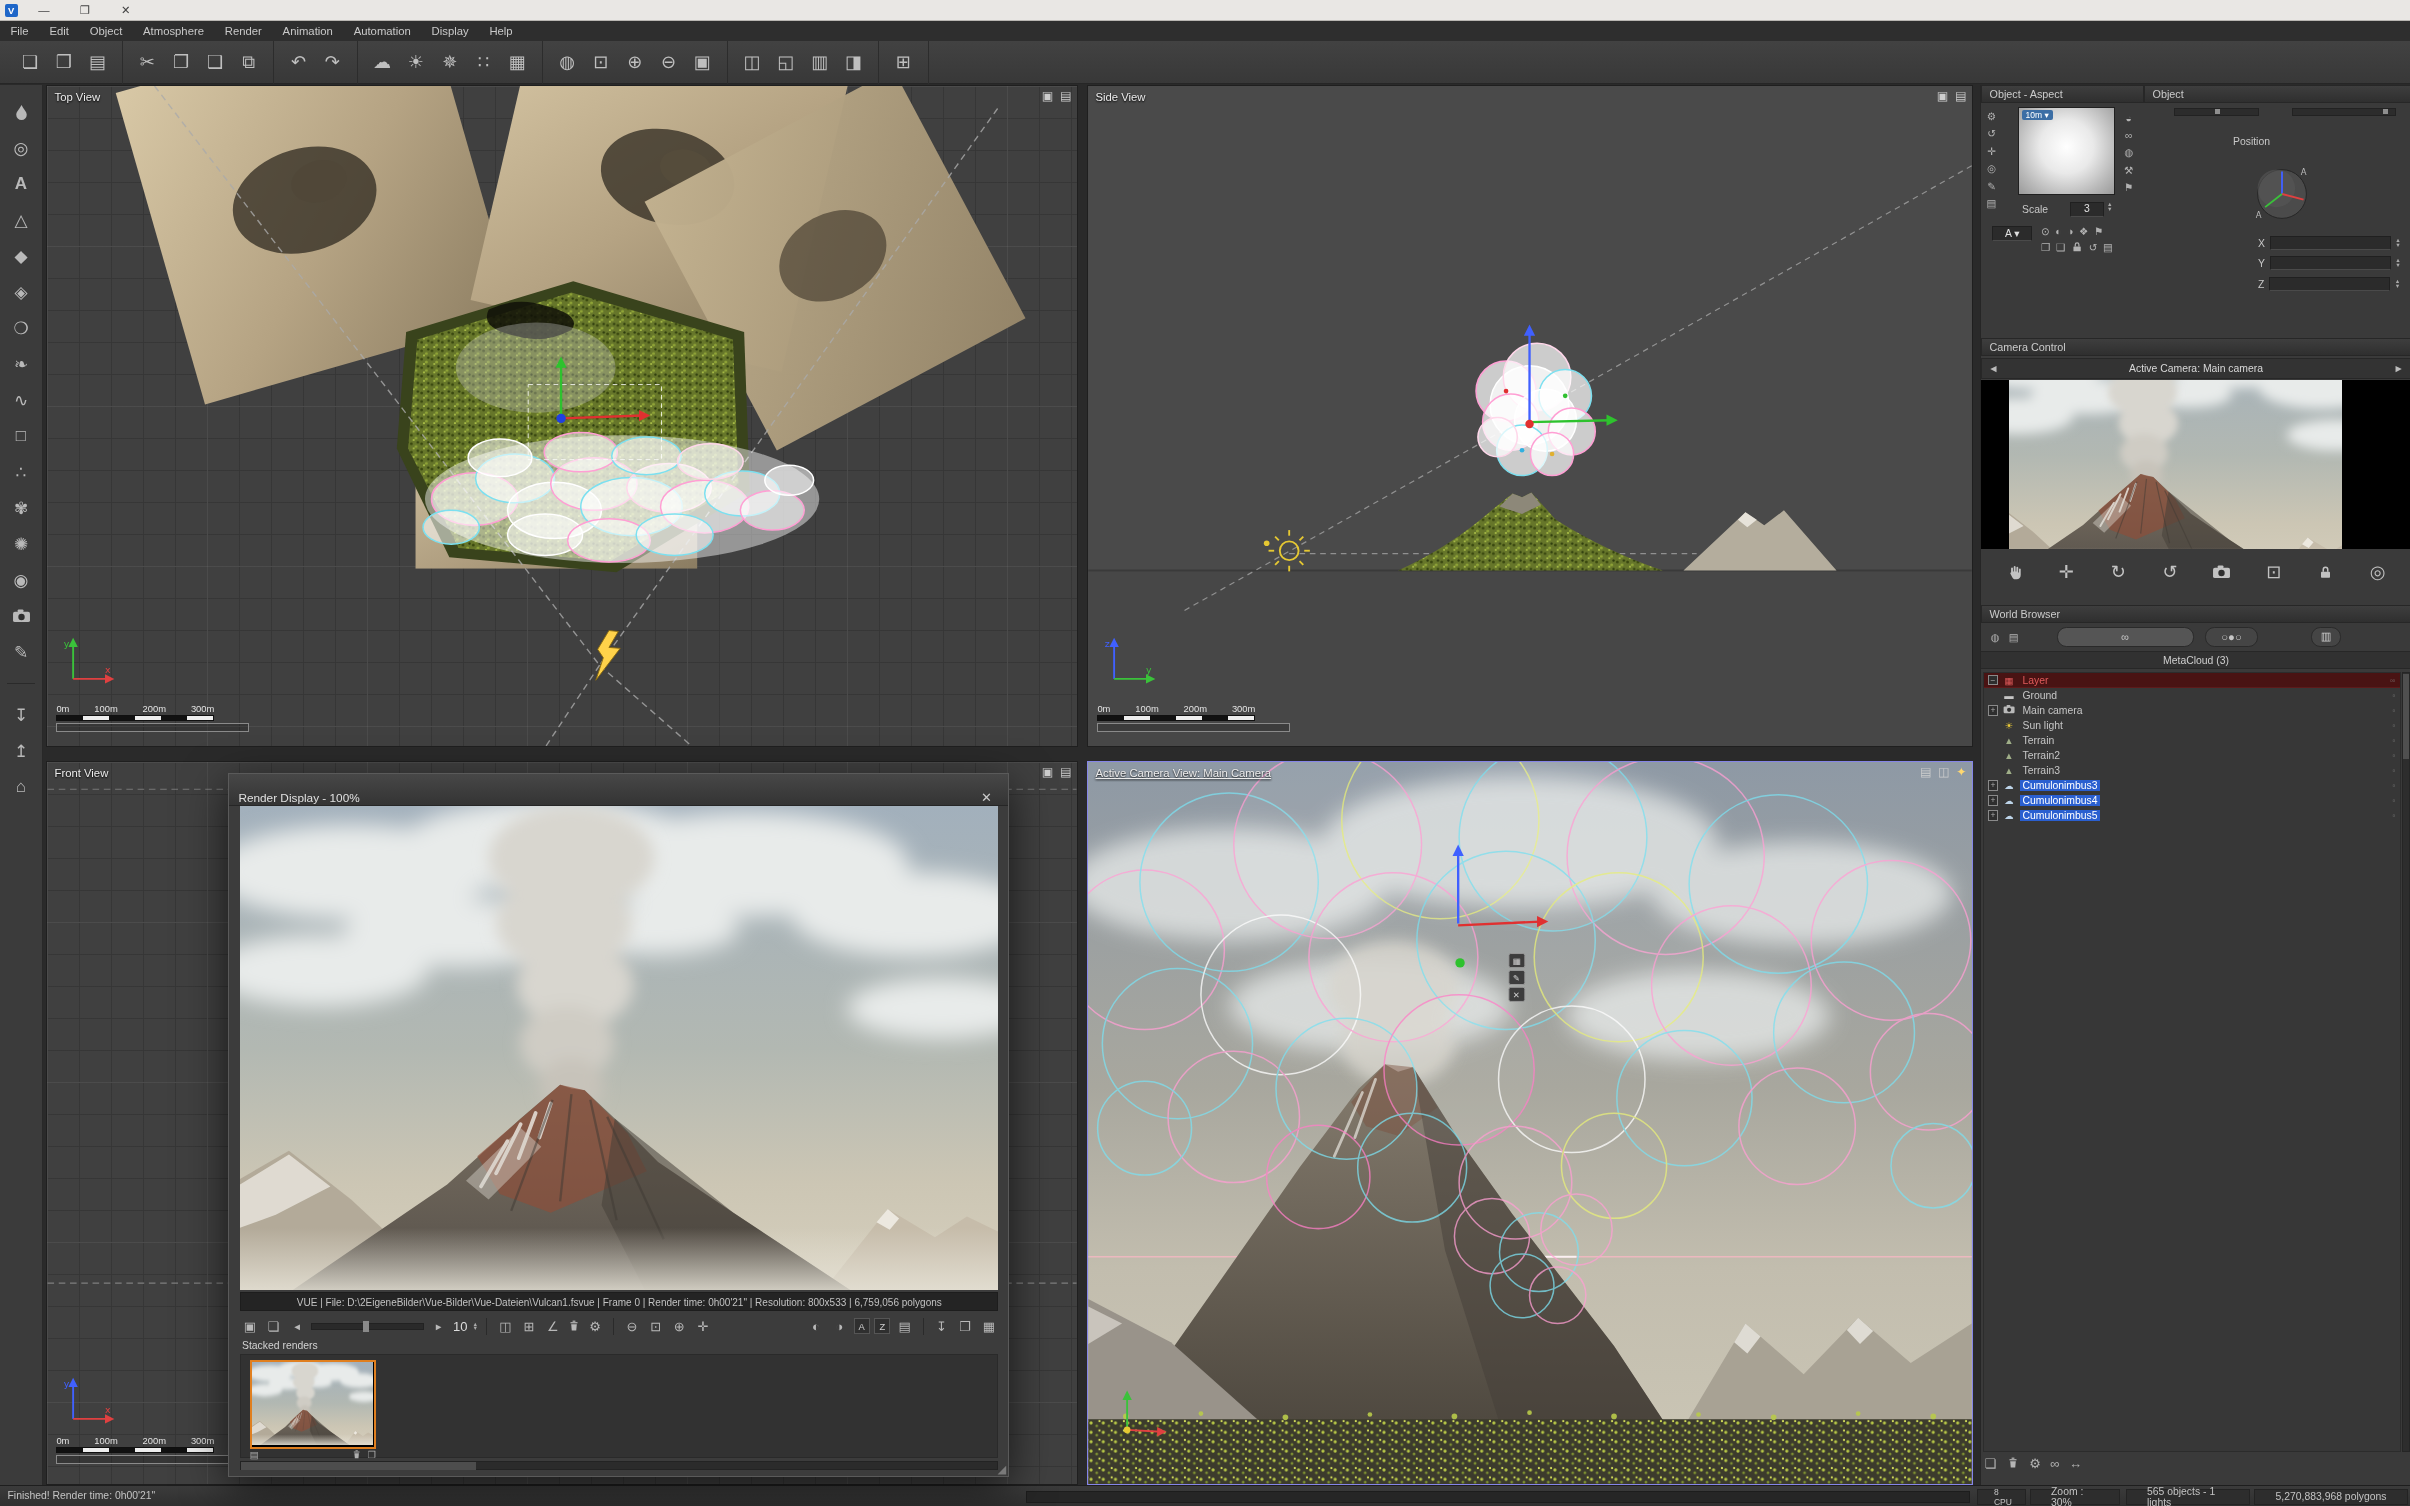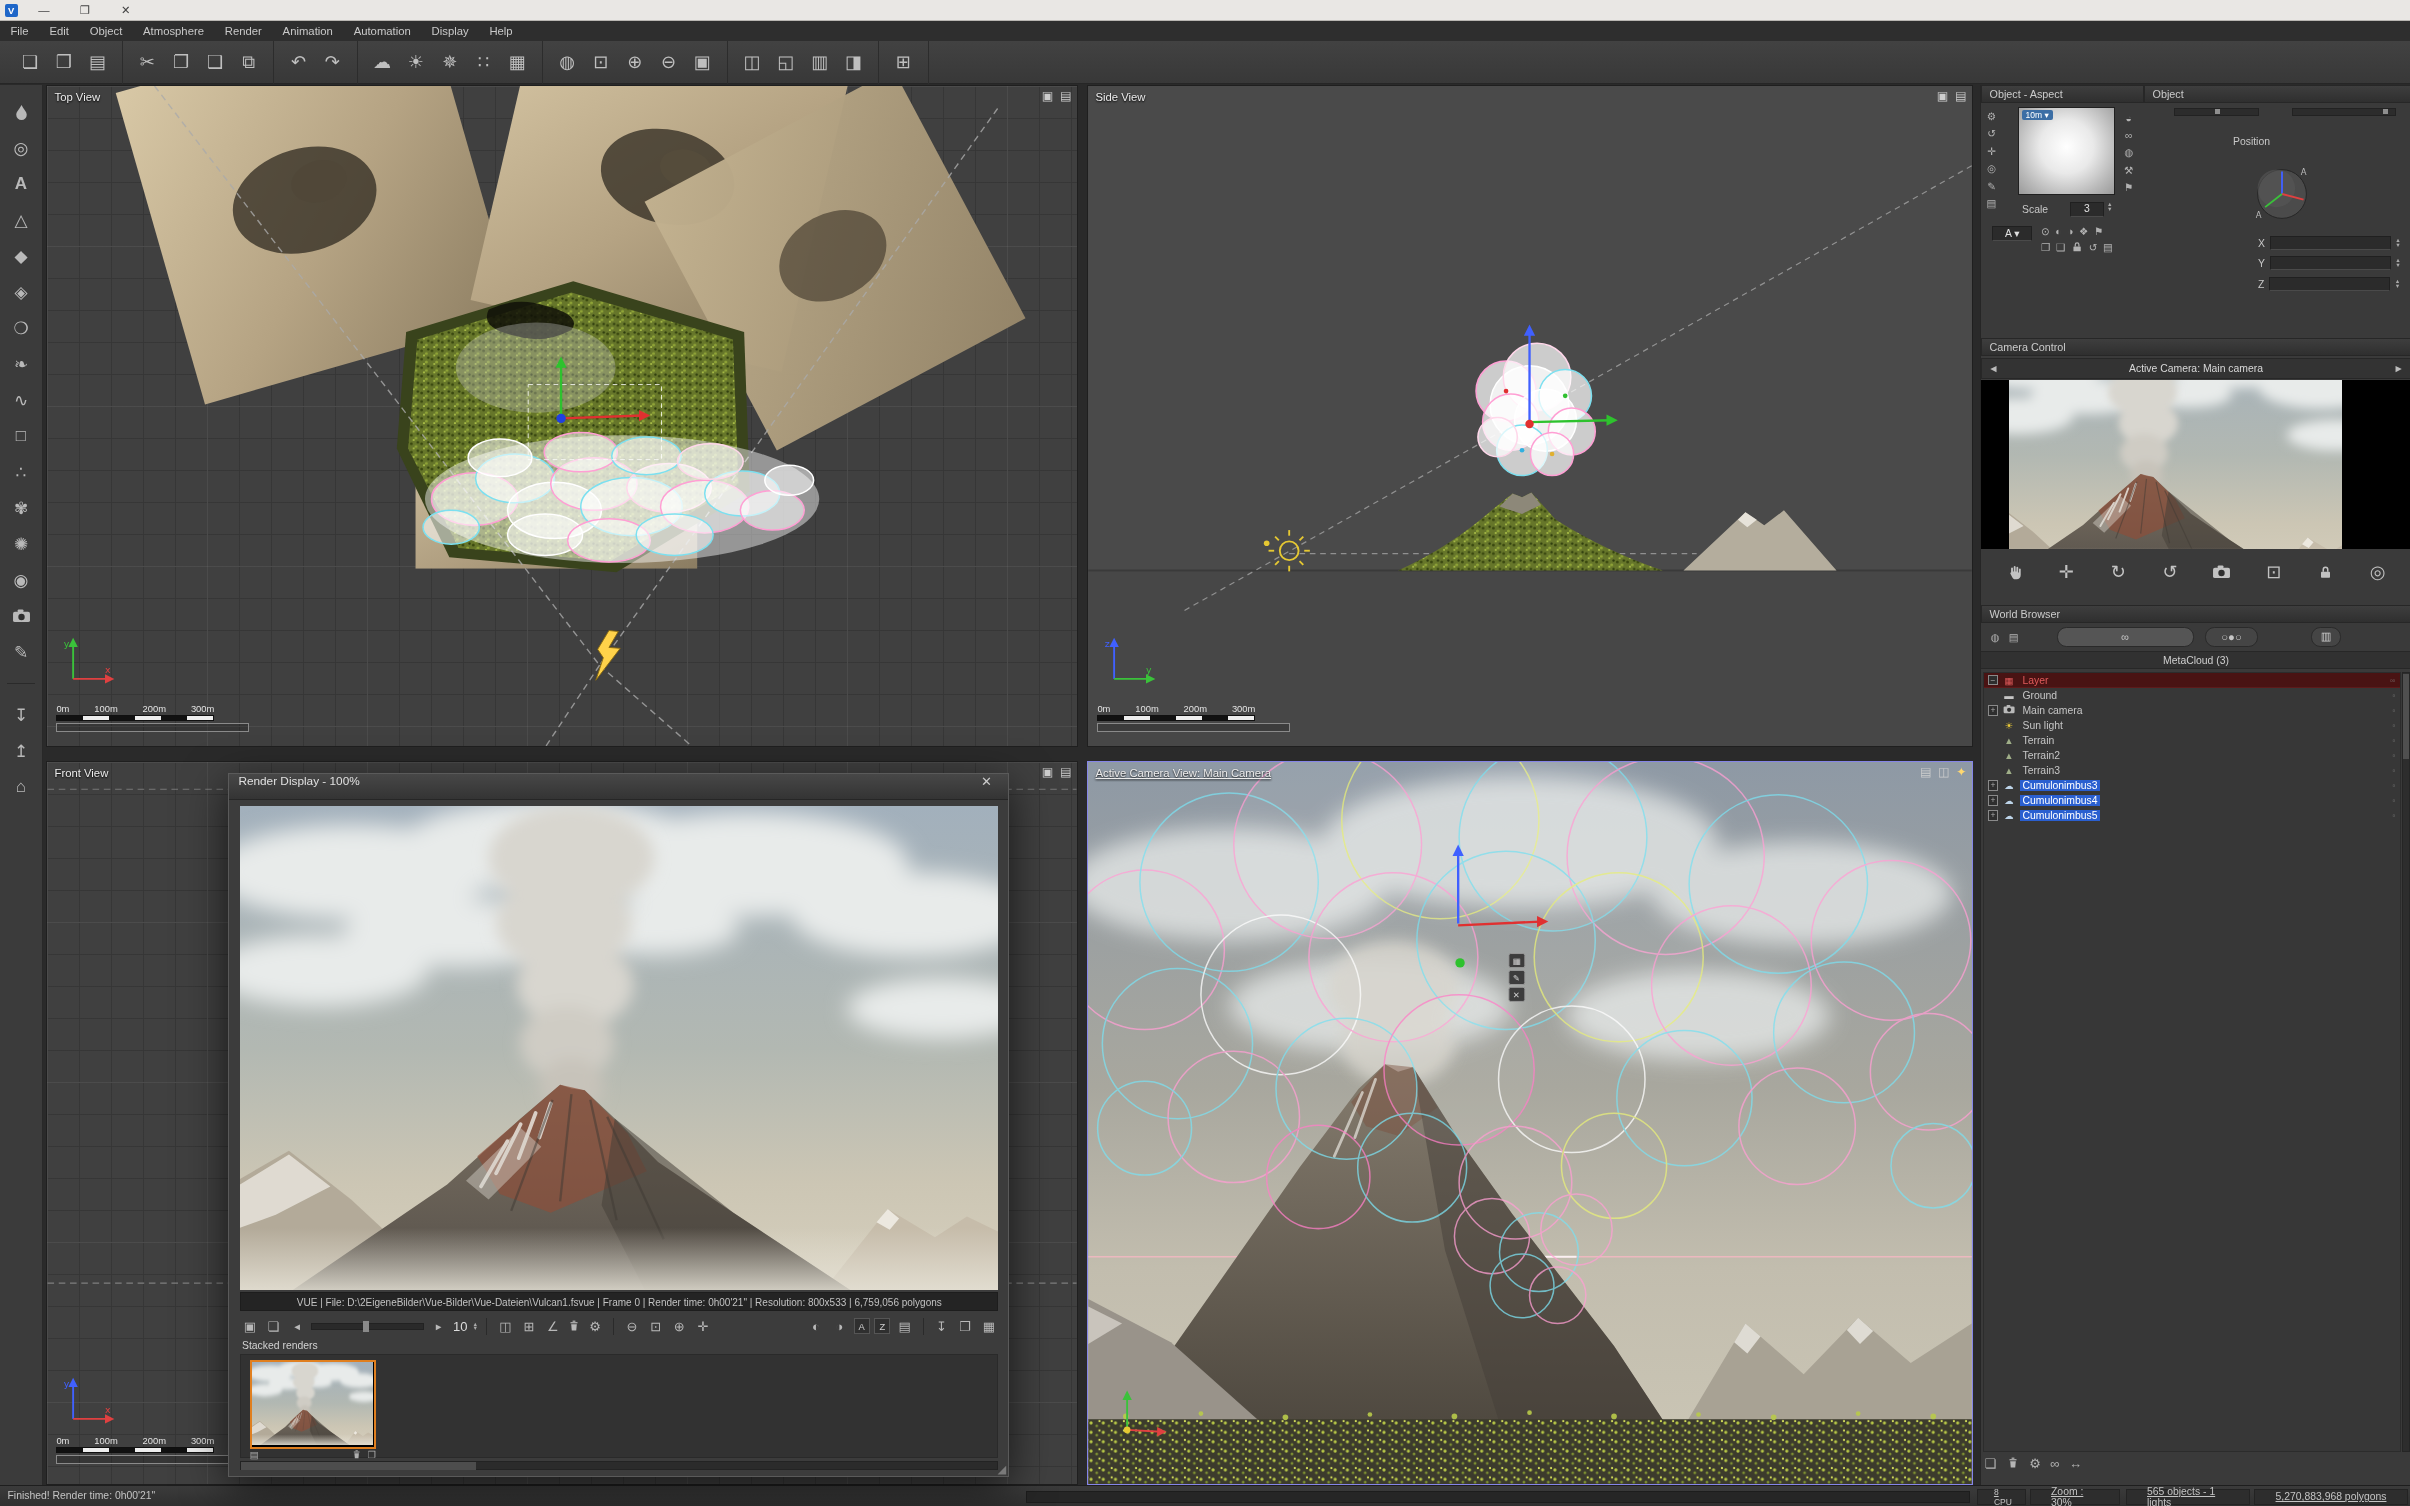--- a/index.html
+++ b/index.html
@@ -67,22 +67,22 @@
   .rd-row {display:flex; align-items:center; justify-content:space-between;}
   .rd-res {background:#343434; border:0.9px solid #272727; border-bottom-color:#4d4d4d; text-align:center;
     padding:2.8px 0; width:100%; color:#dcdcdc;}
   .rd-btn {border:0.9px solid #6a6a6a; background:#454545; padding:0.9px 12.2px; font-size:10.4px; color:#cccccc; border-radius:1.9px;}
   .rd-hint {font-size:9.4px; color:#bdbdbd;}
   .ic-svg {width:14px; height:14px; fill:#b5b5b5;}
 
   
   #render-window {position:absolute; left:228px; top:773px; width:781px; height:704px; z-index:15;
     background:#3c3c3c; border:0.9px solid #5a5a5a; box-shadow:0 11.3px 41px rgba(0,0,0,.65);}
-  .rw-title {height:26px; background:linear-gradient(#474747,#343434); border-bottom:0.9px solid #262626;
-    display:flex; align-items:flex-start; padding:0 9.4px; color:#e0e0e0; font-size:11.8px;}
+  .rw-title {height:32px; background:linear-gradient(#474747,#343434); border-bottom:0.9px solid #262626;
+    display:flex; align-items:flex-end; padding:0 9.4px; color:#e0e0e0; font-size:11.8px;}
   .rw-close {margin-left:auto; width:24.5px; text-align:center; color:#cccccc; font-size:13px;}
   .rw-image {position:absolute; left:11.3px; top:32px; width:758px; height:484px; background:#000;}
   .rw-info {position:absolute; left:11.3px; top:518px; width:758px; height:19px; background:#242424;
     color:#c2c2c2; font-size:10px; line-height:19px; padding:0 5.6px; white-space:nowrap; overflow:hidden;
     border:0.9px solid #1d1d1d;text-align:center;}
   .rw-toolbar {position:absolute; left:11.3px; top:540px; width:758px; height:24.5px; display:flex;
     align-items:center; gap:4.7px; color:#b8b8b8; font-size:13px;}
   .rbtn {min-width:19px; height:19px; display:inline-flex; align-items:center; justify-content:center;}
   .rbtn-box {width:16px; height:16px; border:0.9px solid #555; background:#2f2f2f; font-size:9.4px;
     display:inline-flex; align-items:center; justify-content:center; color:#cfcfcf;}
@@ -142,21 +142,21 @@
   .tree-scroll {position:absolute; right:0px; top:587px; width:8.5px; height:780px; background:#2d2d2d; border:0.9px solid #252525;}
   .tree-scroll i {display:block; width:6.6px; height:85px; background:#4f4f4f; margin:0.9px auto;}
   .rp-bottom {position:absolute; left:3.8px; top:1371px; display:flex; gap:9.4px; color:#b5b5b5; font-size:13px;}
 
   
   #statusbar {position:absolute; left:0; top:1485px; width:2411px; height:21.7px;
     background:linear-gradient(#3b3b3b,#2f2f2f); border-top:0.9px solid #1e1e1e; color:#c4c4c4; font-size:10.4px;}
   .sb-msg {position:absolute; left:7.5px; top:3.8px;}
   .sb-track {position:absolute; left:1026px; top:4.7px; width:944px; height:12.2px; background:#262626; border:0.9px solid #1d1d1d;}
   .sb-box {position:absolute; top:2.8px; height:16px; background:#2d2d2d; border:0.9px solid #232323;
-    display:flex; align-items:center; justify-content:center; padding:0 20px;text-decoration:underline;}
+    display:flex; align-items:center; justify-content:center; padding:0 20px;}
 
   svg text {font-family:"DejaVu Sans", sans-serif;}
 </style>
 </head>
 <body>
 
 <svg width="0" height="0" style="position:absolute" aria-hidden="true">
   <defs>
     <linearGradient id="g-sky" x1="0" y1="0" x2="0" y2="1">
       <stop offset="0" stop-color="#a2b0bc"></stop>

